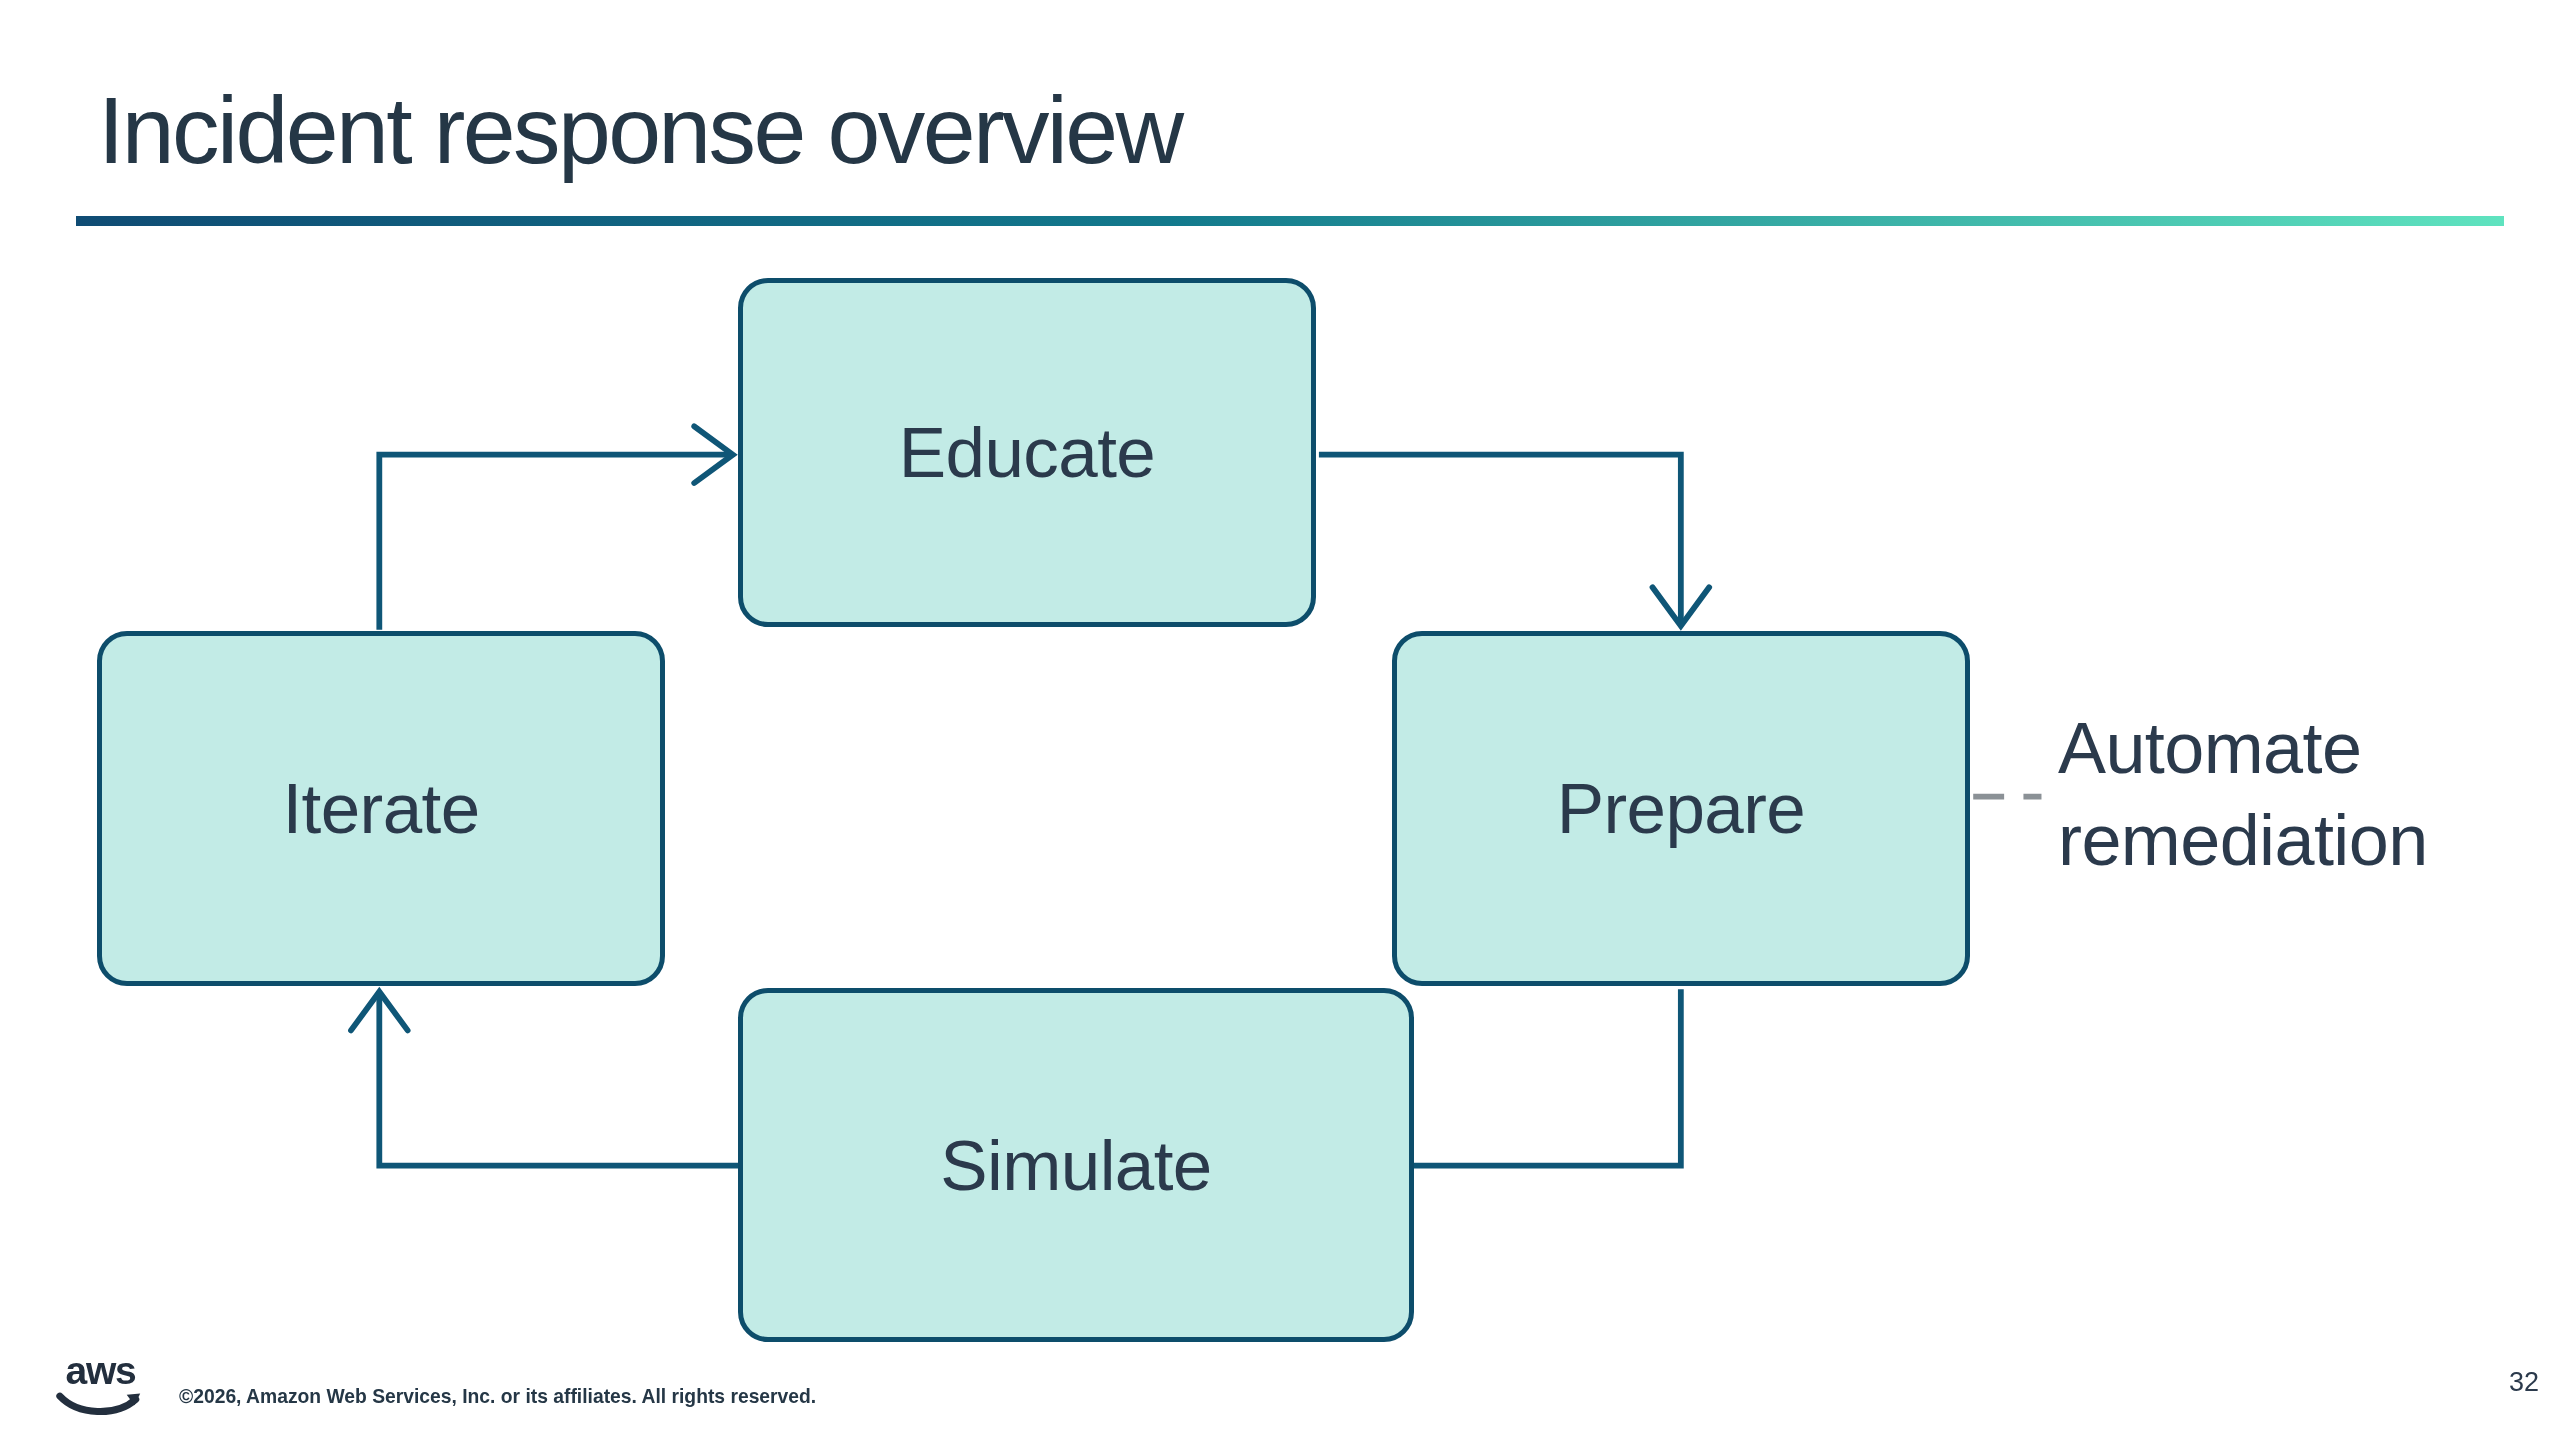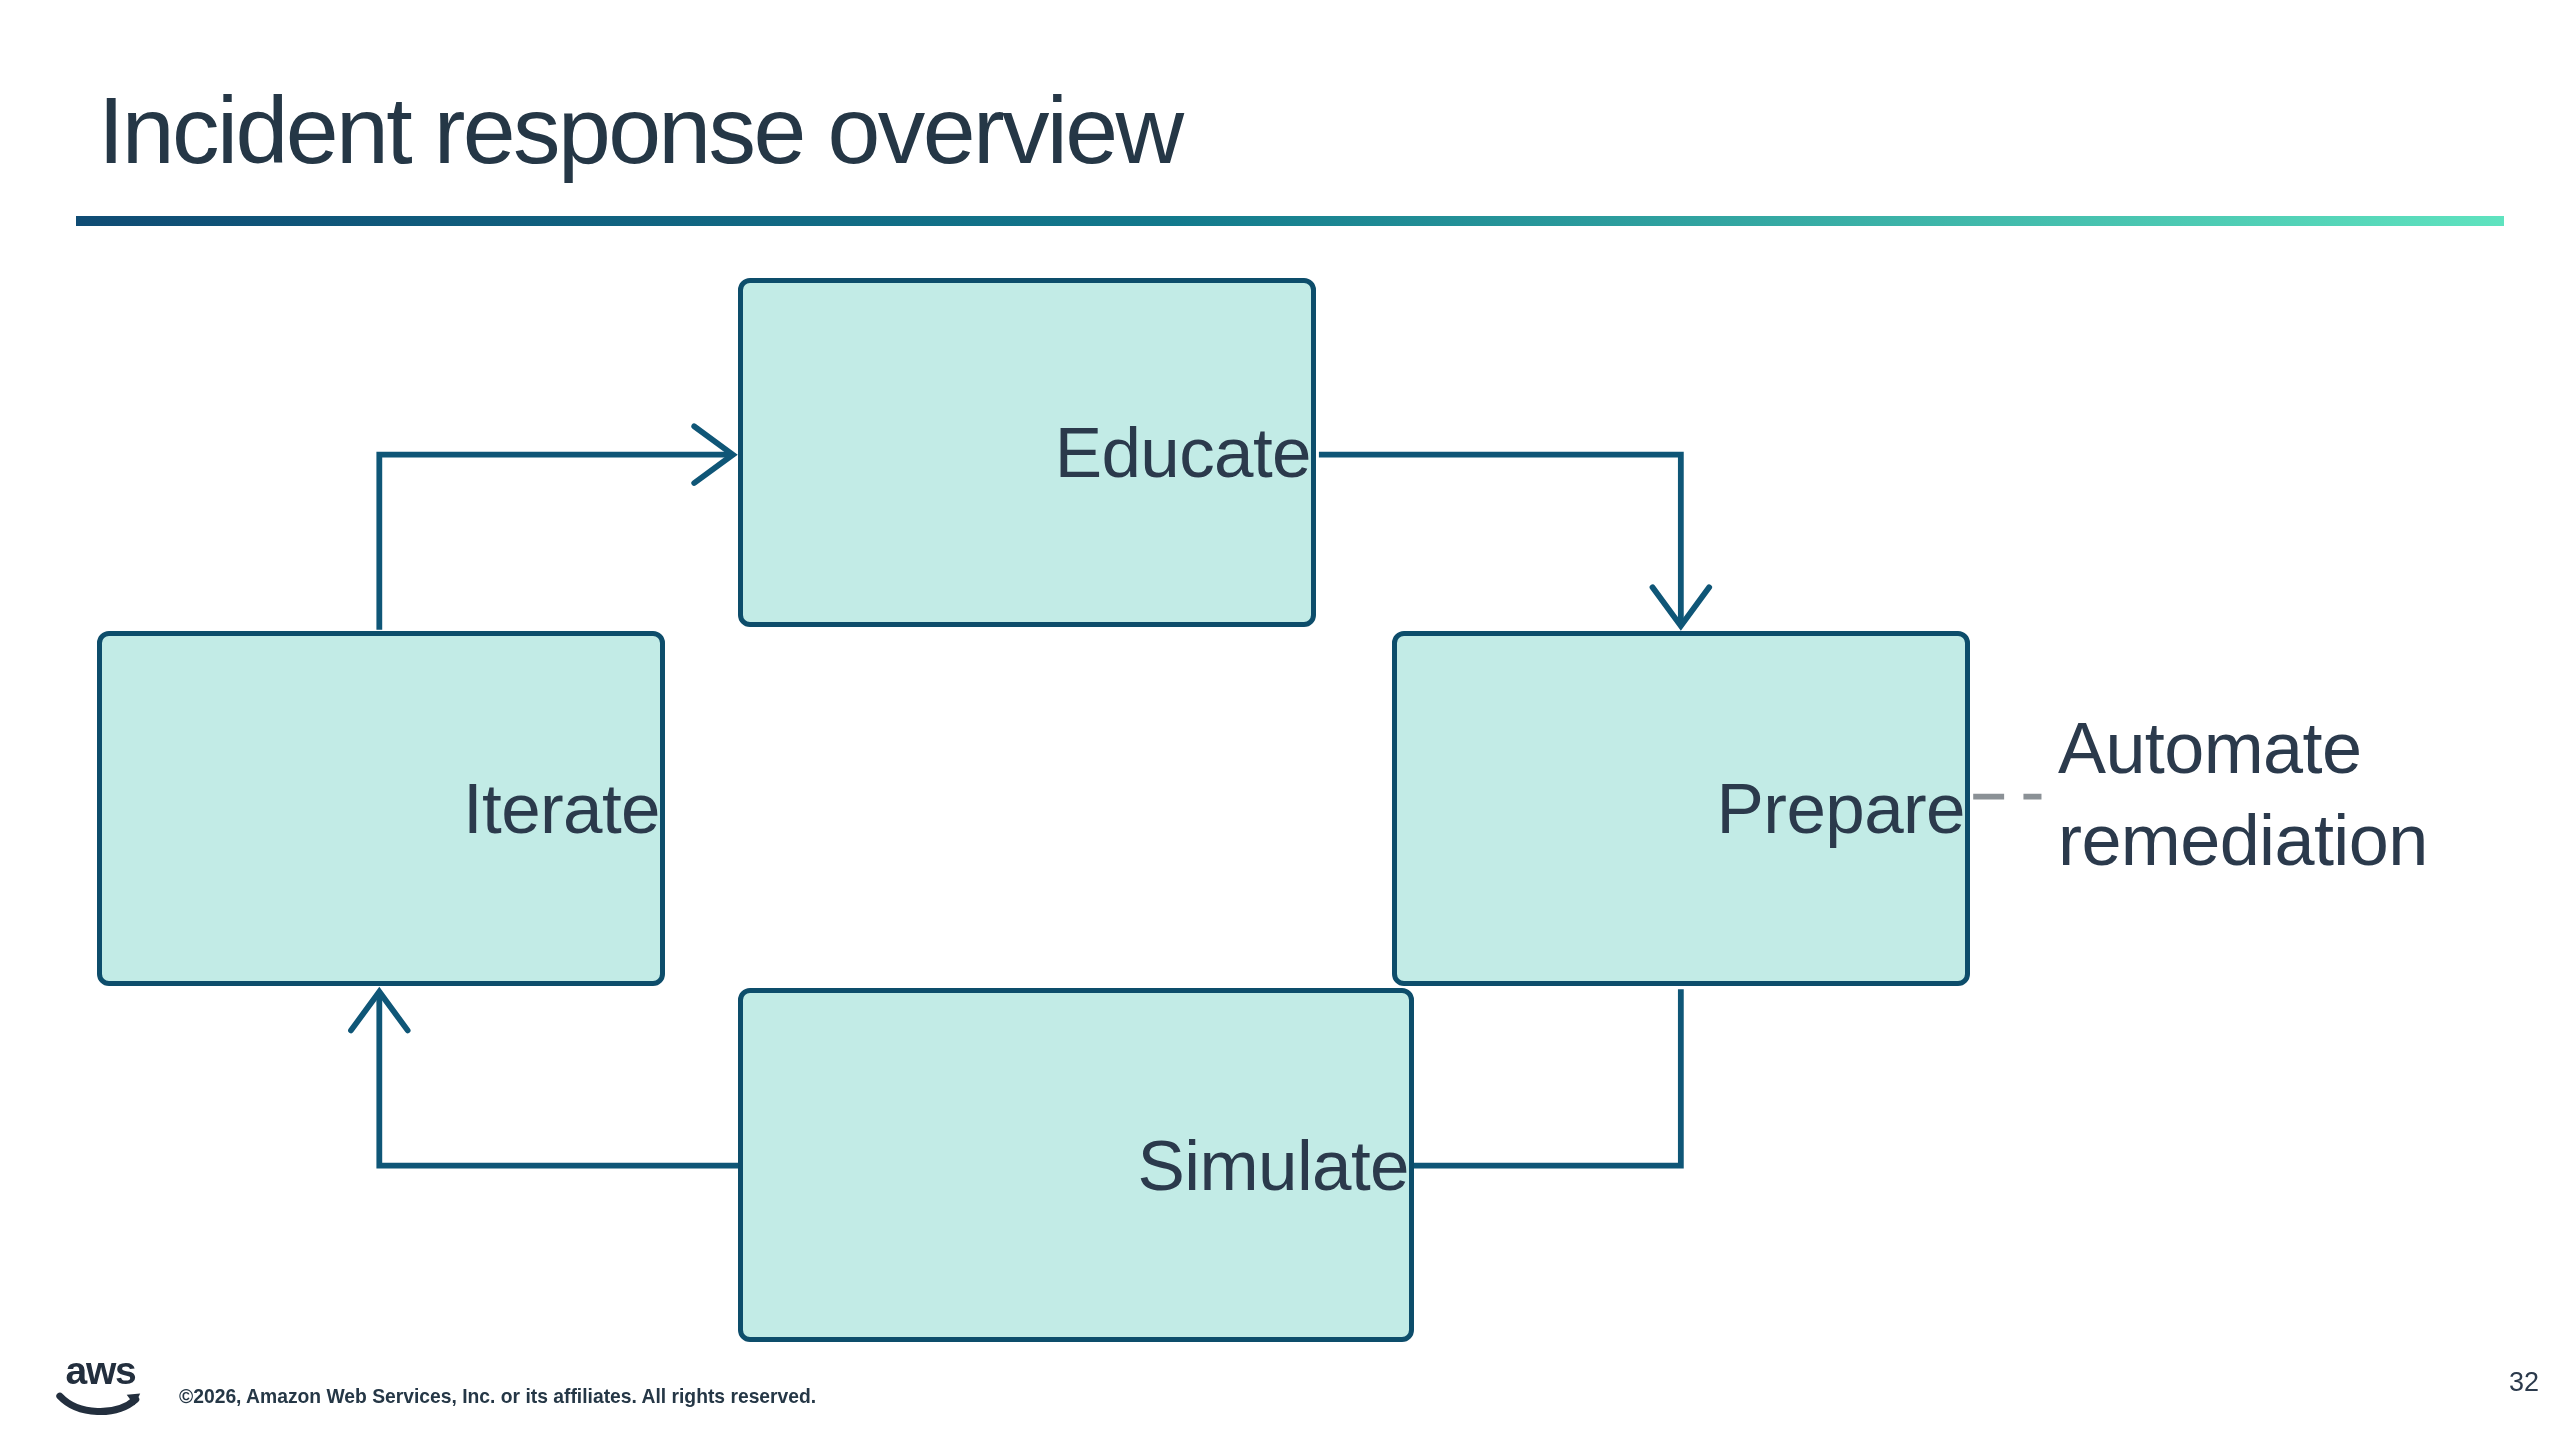--- a/index.html
+++ b/index.html
@@ -28,24 +28,24 @@
     top: 216px;
     width: 2428px;
     height: 9.7px;
     background: linear-gradient(90deg, #0f4c74 0%, #12798c 45%, #5fe3bf 100%);
   }
   .node {
     position: absolute;
     box-sizing: border-box;
     background: #c2ebe6;
     border: 5.2px solid #0d4d6b;
-    border-radius: 12px;
+    border-radius: 30px;
     display: flex;
     align-items: center;
-    justify-content: flex-end;
+    justify-content: center;
   }
   .node-label {
     font-size: 71px;
     color: #2b3a4c;
     letter-spacing: -0.6px;
   }
   .node-educate  { left: 738px; top: 278px;  width: 578px; height: 349px; }
   .node-iterate  { left: 97px;  top: 631px;  width: 568px; height: 355px; }
   .node-prepare  { left: 1392px; top: 631px;  width: 578px; height: 355px; }
   .node-simulate { left: 738px; top: 988px; width: 676px; height: 354px; }

